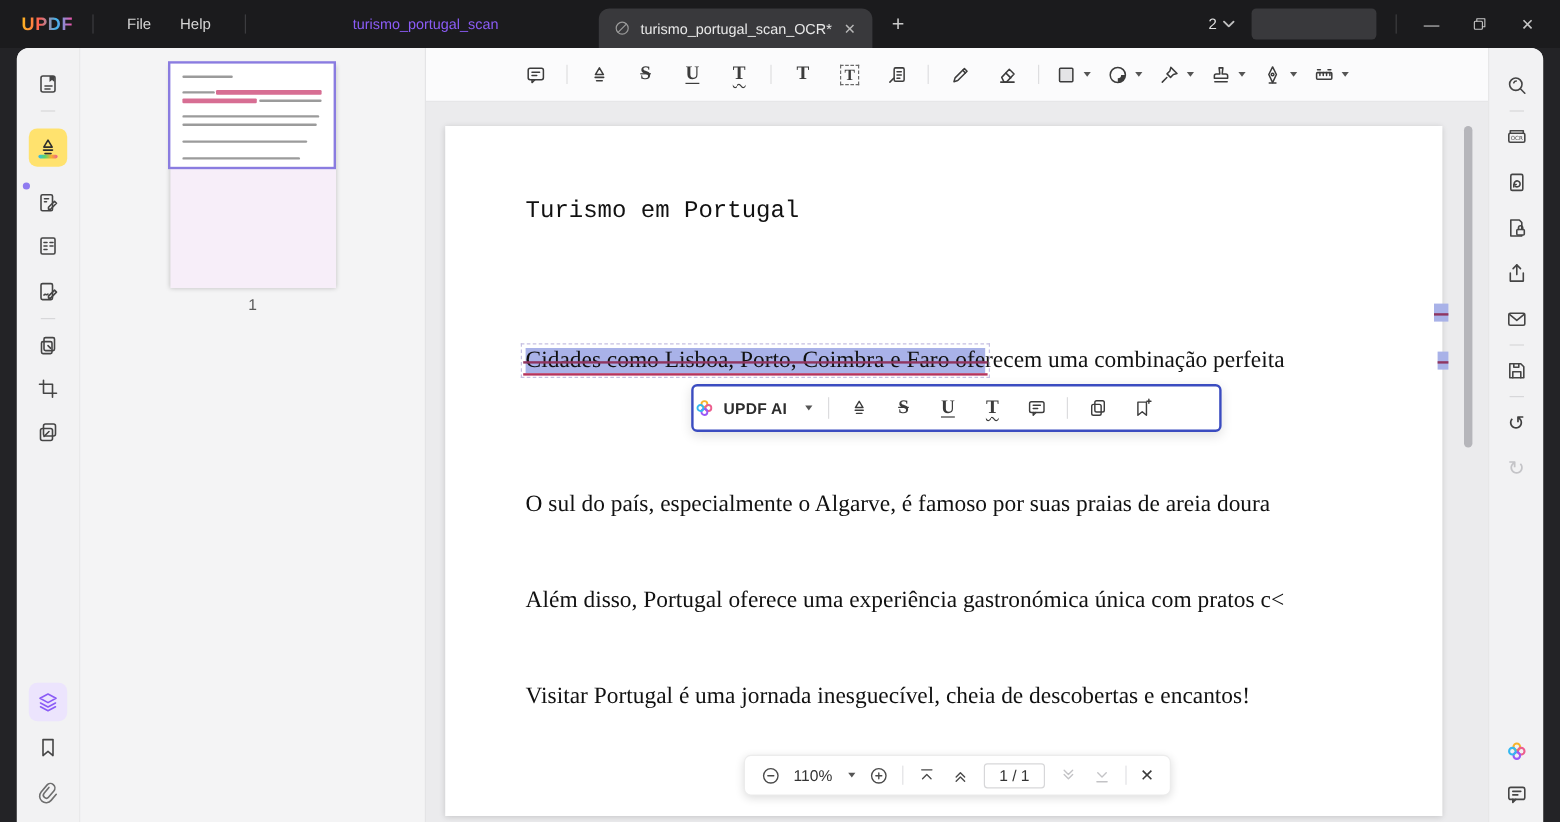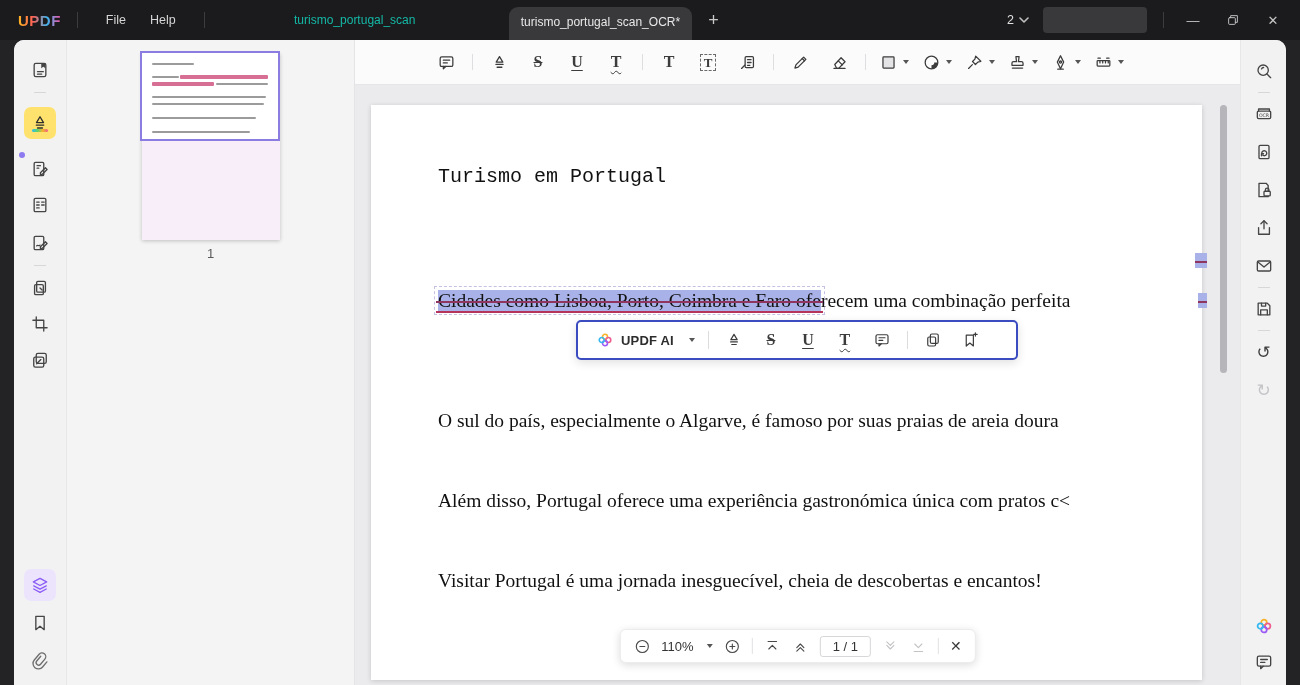--- a/index.html
+++ b/index.html
@@ -6,22 +6,22 @@
   *{box-sizing:border-box;}
   .app{position:relative;width:1300px;height:685px;background:#232326;font-family:"Liberation Sans",sans-serif;overflow:hidden;-webkit-font-smoothing:antialiased;}
 
   
   .titlebar{position:absolute;left:0;top:0;width:1300px;height:40px;background:#1b1b1d;display:flex;align-items:center;color:#cfcfcf;}
   .logo{margin-left:18px;font-size:15px;font-weight:700;letter-spacing:.5px;
         background:linear-gradient(90deg,#ffb81f 0%,#ff5f56 35%,#3db6f2 68%,#ff4da6 100%);
         -webkit-background-clip:text;background-clip:text;color:transparent;}
   .tb-sep{width:1px;height:16px;background:#3c3c3f;margin:0 16px;}
   .menu-item{font-size:12.5px;color:#d6d6d6;padding:6px 12px;cursor:default;}
-  .tab-inactive{font-size:12px;color:#14b8a6;width:212px;text-align:center;margin-left:28px;white-space:nowrap;overflow:hidden;}
-  .tab-active{height:33px;align-self:flex-end;background:#39393c;border-radius:9px 9px 0 0;display:flex;align-items:center;gap:8px;padding:0 12px;margin-left:48px;flex-direction:column;}
+  .tab-inactive{font-size:12px;color:#8b5cf6;width:212px;text-align:center;margin-left:28px;white-space:nowrap;overflow:hidden;}
+  .tab-active{height:33px;align-self:flex-end;background:#39393c;border-radius:9px 9px 0 0;display:flex;align-items:center;gap:8px;padding:0 12px;margin-left:38px;}
   .tab-active .tlabel{font-size:12px;color:#e8e8e8;white-space:nowrap;}
   .tab-x{color:#b9b9b9;font-size:12px;padding:0 2px;}
   .newtab{color:#c9c9c9;font-size:18px;margin-left:16px;font-weight:300;}
   .tb-right{margin-left:auto;display:flex;align-items:center;gap:14px;padding-right:14px;}
   .tabcount{display:flex;align-items:center;gap:5px;font-size:12.5px;color:#e0e0e0;}
   .blank-btn{width:104px;height:26px;background:#39393c;border-radius:4px;}
   .winbtn{color:#c6c6c6;font-size:13px;width:26px;text-align:center;}
   svg.ic{display:block;stroke:currentColor;fill:none;stroke-width:1.6;stroke-linecap:round;stroke-linejoin:round;}
 
   
@@ -66,21 +66,21 @@
   .doc-title{position:absolute;left:67px;top:60px;font-family:Liberation Mono, monospace;font-size:20px;color:#111;}
   .doc-line{position:absolute;left:67px;font-family:"Liberation Serif",serif;font-size:19.5px;color:#111;white-space:nowrap;line-height:30px;}
   .seg-hl{background:#a9b2e8;}
   .seg-strike{background:#a9b2e8;position:relative;outline:1.5px dashed #c6c0e2;outline-offset:3px;}
   .seg-strike::before{content:"";position:absolute;left:-2px;right:-2px;top:54%;height:2px;background:#8f3560;}
   .seg-strike::after{content:"";position:absolute;left:-2px;right:-2px;bottom:-2px;height:2px;background:#b5345c;}
   .edge-mark{position:absolute;width:12px;height:15px;background:#a9b2e8;}
   .edge-mark::before{content:"";position:absolute;left:0;right:0;top:50%;height:2px;background:#8f3560;}
 
   
-  .float-bar{position:absolute;left:221px;top:235px;width:442px;height:40px;background:#fff;border:2.5px solid #3b4cc0;border-radius:5px;display:flex;align-items:center;gap:13px;padding:0 18px;box-shadow:0 3px 10px rgba(0,0,0,.12);color:#3c3c3c;}
+  .float-bar{position:absolute;left:221px;top:235px;width:442px;height:40px;background:#fff;border:2.5px solid #3b4cc0;border-radius:5px;display:flex;align-items:center;gap:13px;padding:0 0;box-shadow:0 3px 10px rgba(0,0,0,.12);color:#3c3c3c;}
   .ai-chip{display:flex;align-items:center;gap:7px;}
   .ai-chip .ailabel{font-size:13px;font-weight:600;color:#2d2d2d;letter-spacing:.2px;}
   .fsep{width:1px;height:18px;background:#dcdcde;}
   .fbtn{width:24px;height:26px;display:flex;align-items:center;justify-content:center;}
   .fbtn svg{width:18px;height:18px;}
 
   
   .zoombar{position:absolute;left:50%;transform:translateX(-50%);bottom:22px;height:34px;background:#fff;border:1px solid #ececec;border-radius:6px;box-shadow:0 2px 8px rgba(0,0,0,.14);display:flex;align-items:center;gap:11px;padding:0 13px;color:#4a4a4a;}
   .zbtn{display:flex;align-items:center;justify-content:center;}
   .zbtn svg{width:17px;height:17px;}

